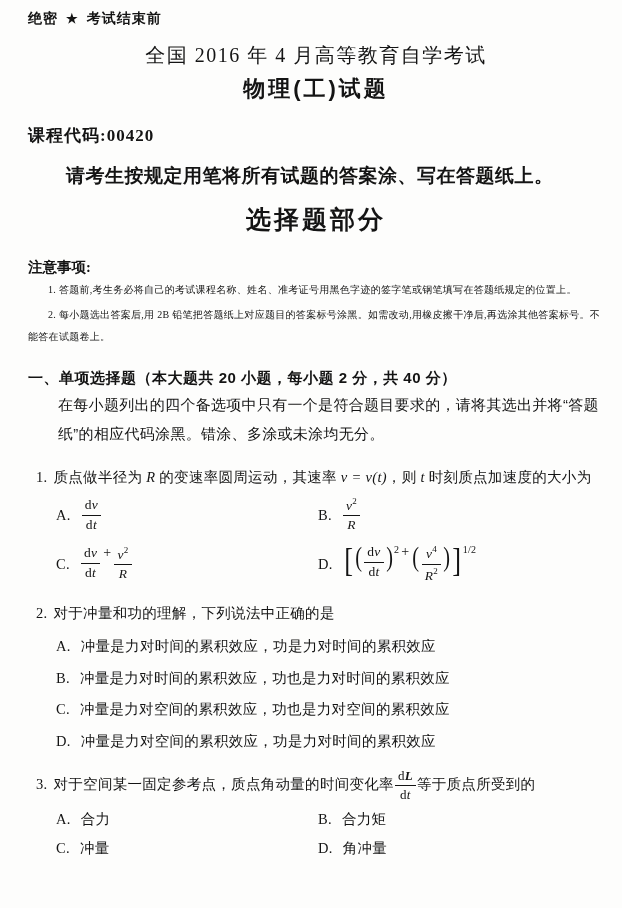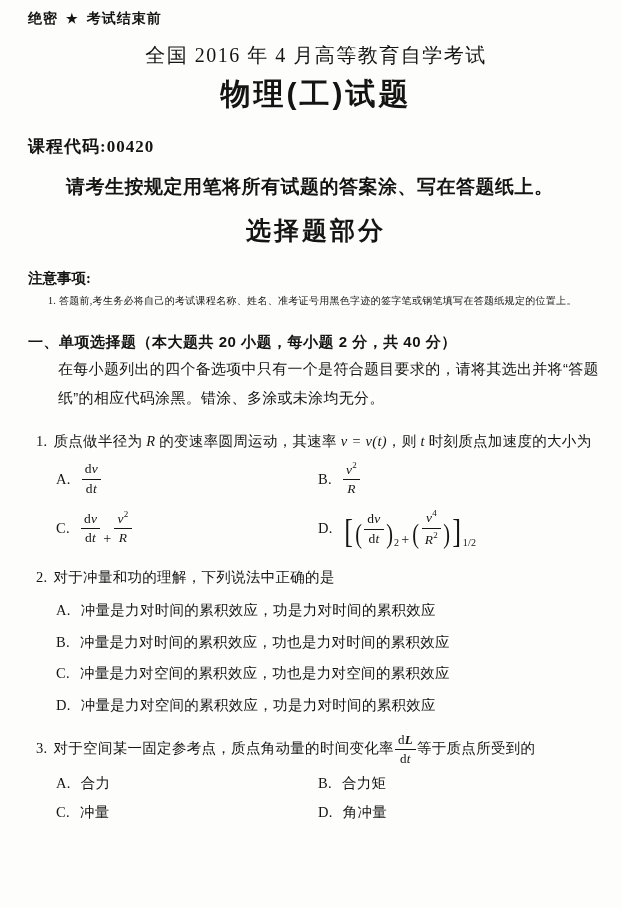--- a/index.html
+++ b/index.html
@@ -13,21 +13,21 @@
   .page { padding: 10px 18px 0 28px; }
 
   .secrecy-line { font-size: 14px; font-weight: bold; letter-spacing: 1px; }
   .secrecy-line .star { margin: 0 8px; font-size: 13px; }
 
   .exam-title {
     text-align: center; font-size: 20px; font-weight: 500;
     margin-top: 14px; letter-spacing: 1.5px;
   }
   .paper-title {
-    text-align: center; font-size: 30px; font-weight: bold;
+    text-align: center; font-size: 22px; font-weight: bold;
     margin-top: 5px; letter-spacing: 3px;
     font-family: "Liberation Sans", "DejaVu Sans", sans-serif;
   }
   .course-code {
     text-align: left; font-size: 17px; font-weight: bold;
     margin-top: 20px; letter-spacing: 1px;
   }
 
   .notice {
     font-size: 19px; font-weight: bold; margin-top: 16px;
@@ -65,21 +65,21 @@
   .opts-2col {
     display: grid; grid-template-columns: 262px auto;
     padding-left: 28px; margin-top: 6px; row-gap: 10px;
   }
   .opts-1col { padding-left: 28px; margin-top: 4px; }
   .option { font-size: 14.5px; display: flex; align-items: center; letter-spacing: 0.3px; }
   .opts-1col .option { margin-top: 9px; line-height: 1.55; }
   .opt-label { margin-right: 10px; }
 
   
-  .math { display: inline-flex; align-items: flex-end; }
+  .math { display: inline-flex; align-items: flex-start; }
   .frac {
     display: inline-block; vertical-align: middle; text-align: center;
     font-size: 13.5px; line-height: 1.25; margin: 0 1px;
   }
   .frac .fnum { display: block; border-bottom: 1px solid #141414; padding: 0 3px 1px; }
   .frac .fden { display: block; padding: 1px 3px 0; }
   .frac sup { font-size: 9px; }
   .plus { margin: 0 2px; font-size: 14px; }
   .big-paren { font-size: 27px; font-weight: 300; line-height: 1; transform: scaleX(0.75); display: inline-block; }
   .big-bracket { font-size: 33px; font-weight: 300; line-height: 1; transform: scaleX(0.8); display: inline-block; }
@@ -100,20 +100,21 @@
   <div class="paper-title">物理(工)试题</div>
   <div class="course-code">课程代码:00420</div>
 
   <p class="notice">请考生按规定用笔将所有试题的答案涂、写在答题纸上。</p>
 
   <div class="part-heading">选择题部分</div>
 
   <div class="notes">
     <div class="notes-title">注意事项:</div>
     <p class="note-para">1. 答题前,考生务必将自己的考试课程名称、姓名、准考证号用黑色字迹的签字笔或钢笔填写在答题纸规定的位置上。</p>
+    <p class="note-para">2. 每小题选出答案后,用 2B 铅笔把答题纸上对应题目的答案标号涂黑。如需改动,用橡皮擦干净后,再选涂其他答案标号。不能答在试题卷上。</p>
   </div>
 
   <div class="section-one">
     <div class="section-one-title">一、单项选择题（本大题共 20 小题，每小题 2 分，共 40 分）</div>
     <div class="section-one-note">在每小题列出的四个备选项中只有一个是符合题目要求的，请将其选出并将“答题纸”的相应代码涂黑。错涂、多涂或未涂均无分。</div>
   </div>
 
   <div class="question">
     <div class="q-stem">
       <span class="q-num">1.</span><span>质点做半径为 </span><span class="it">R</span><span> 的变速率圆周运动，其速率 </span><span class="it">v = v(t)</span><span>，则 </span><span class="it">t</span><span> 时刻质点加速度的大小为</span>

